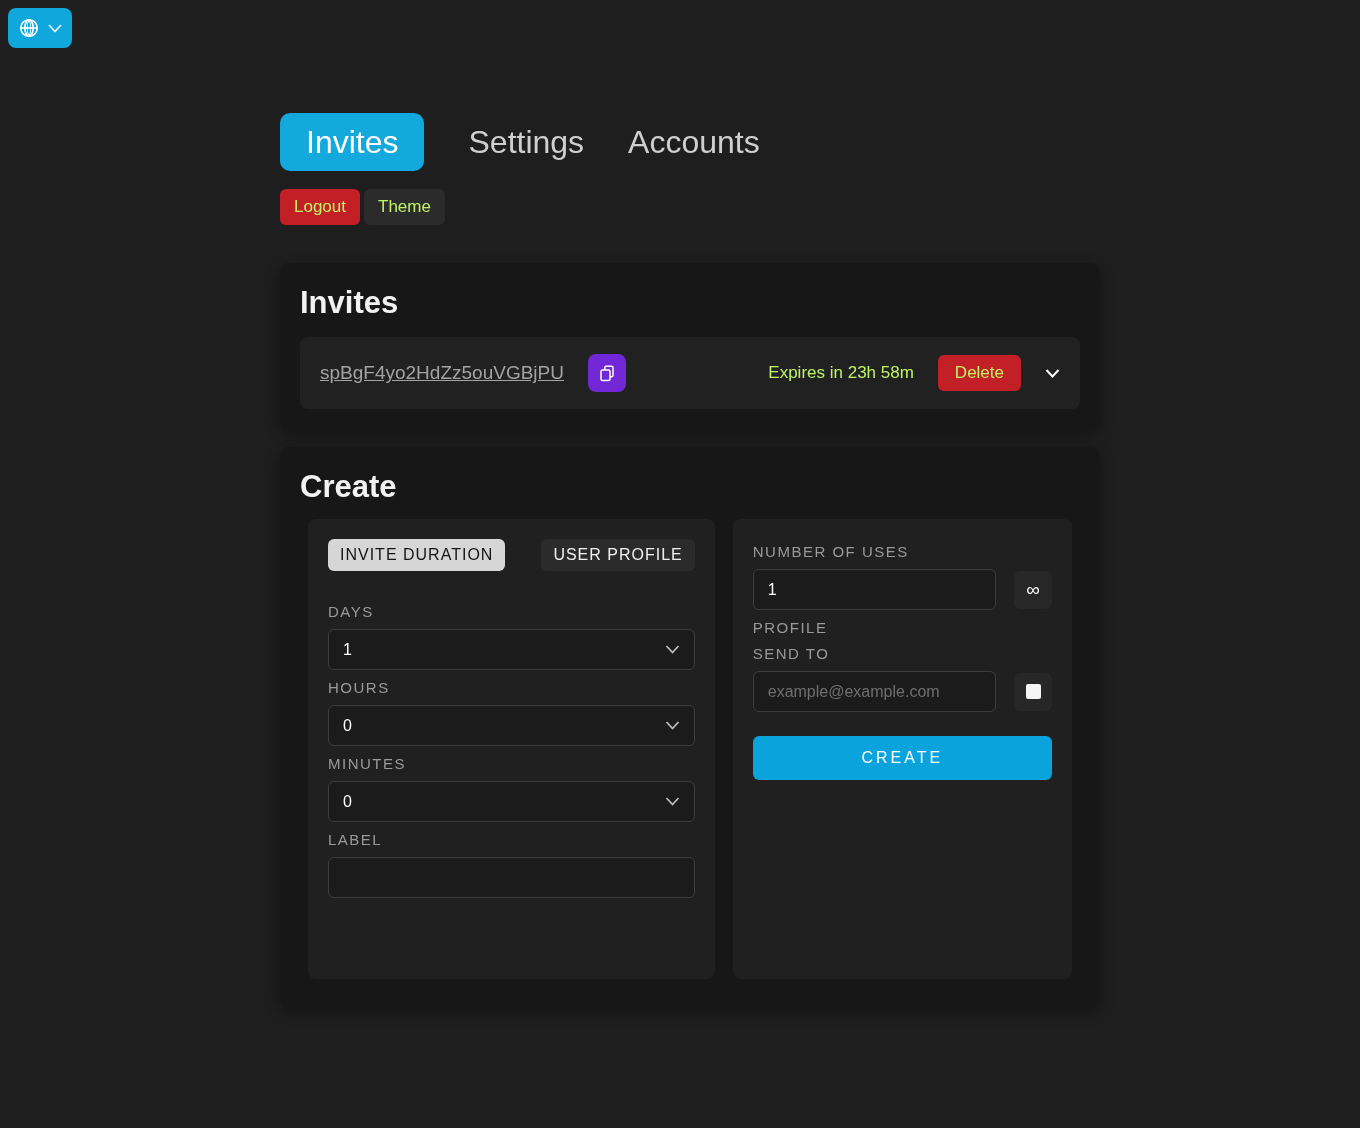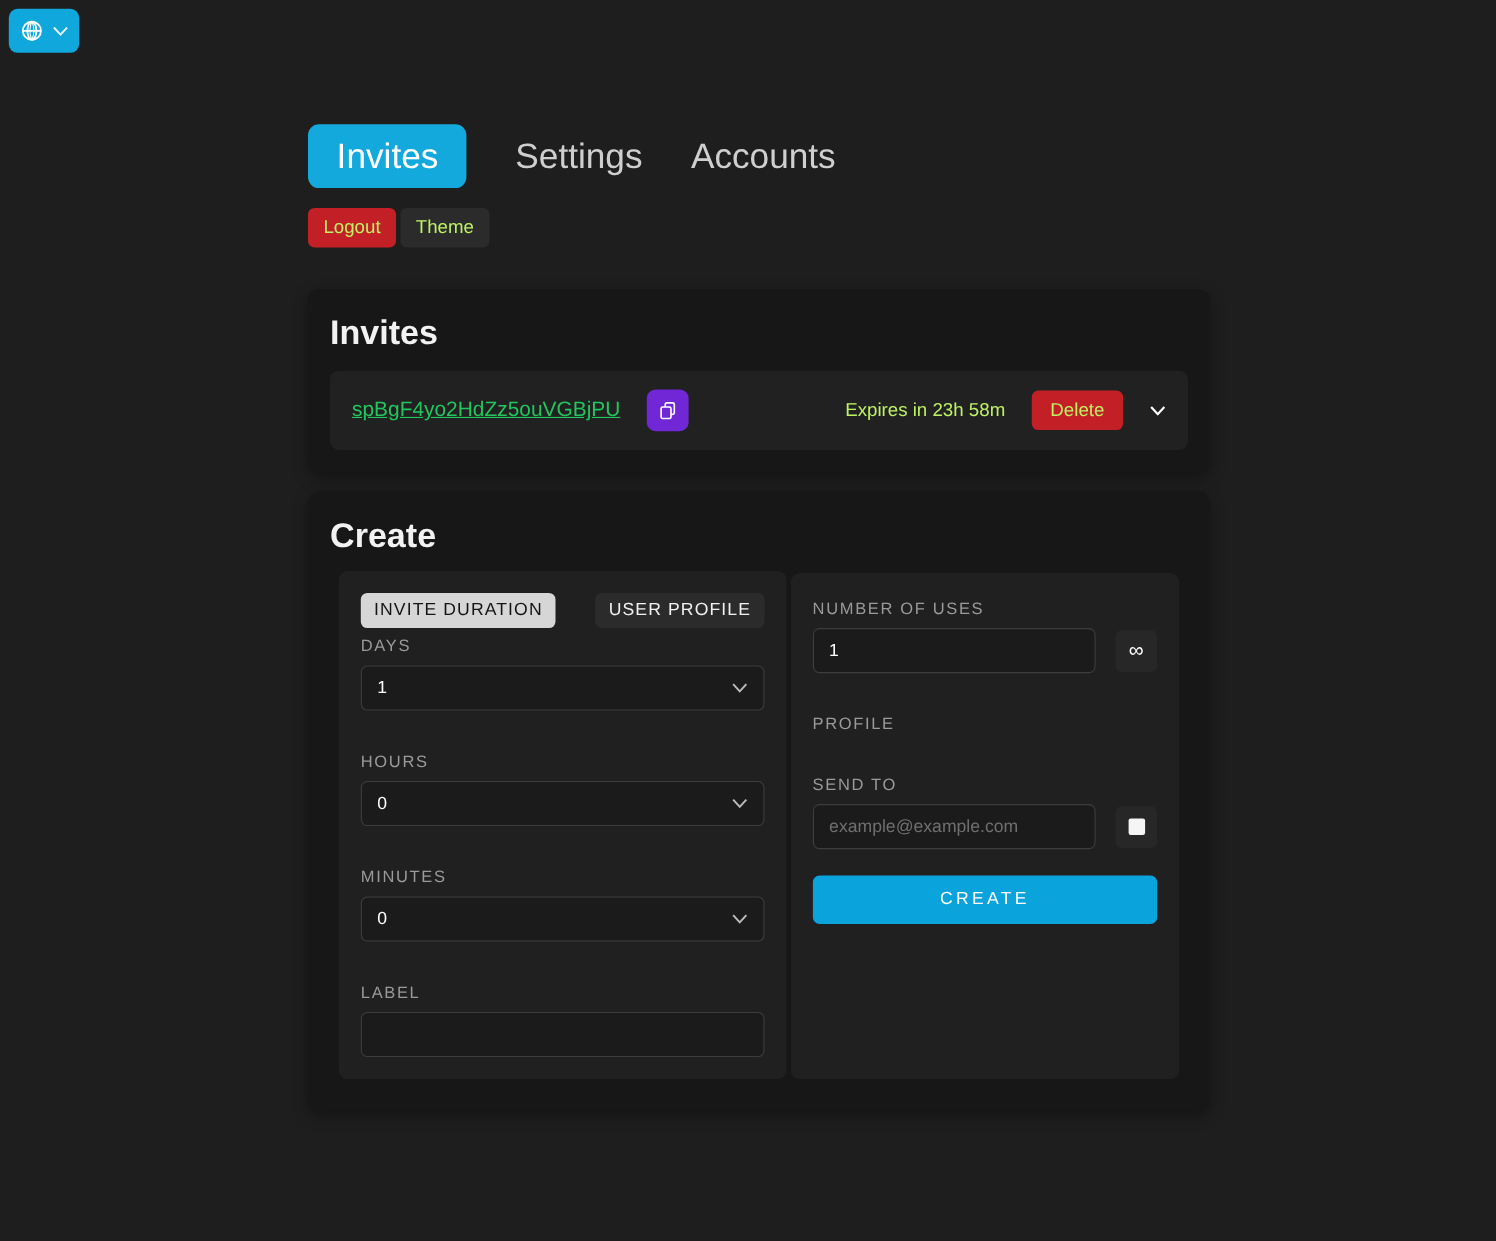--- a/index.html
+++ b/index.html
@@ -54,51 +54,51 @@
   .card.create { margin-top: 18px; padding-bottom: 28px; }
   .card-title { font-size: 31px; font-weight: bold; color: #f2f2f2; padding: 2px 0 0 0; }
 
   
   .invite-row {
     margin-top: 16px; background: #212121; border-radius: 8px;
     min-height: 72px; padding: 16px 20px;
     display: flex; align-items: center;
   }
   .invite-code {
-    color: #22c55e; font-size: 19px; text-decoration: underline; cursor: pointer;
+    color: #a3a3a3; font-size: 19px; text-decoration: underline; cursor: pointer;
   }
   .copy-btn {
     width: 38px; height: 38px; margin-left: 24px;
     background: #7227d6; border: none; border-radius: 8px;
     display: flex; align-items: center; justify-content: center; cursor: pointer;
   }
   .invite-right { margin-left: auto; display: flex; align-items: center; gap: 24px; }
   .expires { font-size: 17px; color: #bef264; }
   .btn-delete { background: #c22026; padding: 8px 17px; }
   .row-chevron { background: transparent; border: none; cursor: pointer; display: flex; align-items: center; }
 
   
-  .panels { display: flex; gap: 4px; margin-top: 14px; align-items: flex-end; padding: 0 8px; }
+  .panels { display: flex; gap: 18px; margin-top: 14px; align-items: flex-start; padding: 0 8px; }
   .panel {
     flex: 1; background: #202020; border-radius: 8px;
     padding: 20px; min-height: 460px;
   }
 
   .toggle-row { display: flex; gap: 36px; }
   .toggle-btn {
     border: none; cursor: pointer; font-family: inherit;
     font-size: 16px; letter-spacing: 1px; padding: 7px 12px; border-radius: 6px;
     background: #2b2b2b; color: #f0f0f0; white-space: nowrap;
   }
   .toggle-btn.active { background: #d6d6d6; color: #141414; }
 
   .field-label {
-    margin-top: 38px; color: #9a9a9a; font-size: 15px; letter-spacing: 1.5px;
-  }
-  .field-label.first { margin-top: 8px; }
+    margin-top: 9px; color: #9a9a9a; font-size: 15px; letter-spacing: 1.5px;
+  }
+  .field-label.first { margin-top: 32px; }
 
   .select {
     margin-top: 9px; height: 41px;
     border: 1px solid #3d3d3d; border-radius: 6px; background: #1b1b1b;
     display: flex; align-items: center; justify-content: space-between;
     padding: 0 14px; cursor: pointer;
   }
   .select .value { font-size: 16px; color: #fff; }
 
   .text-input {

